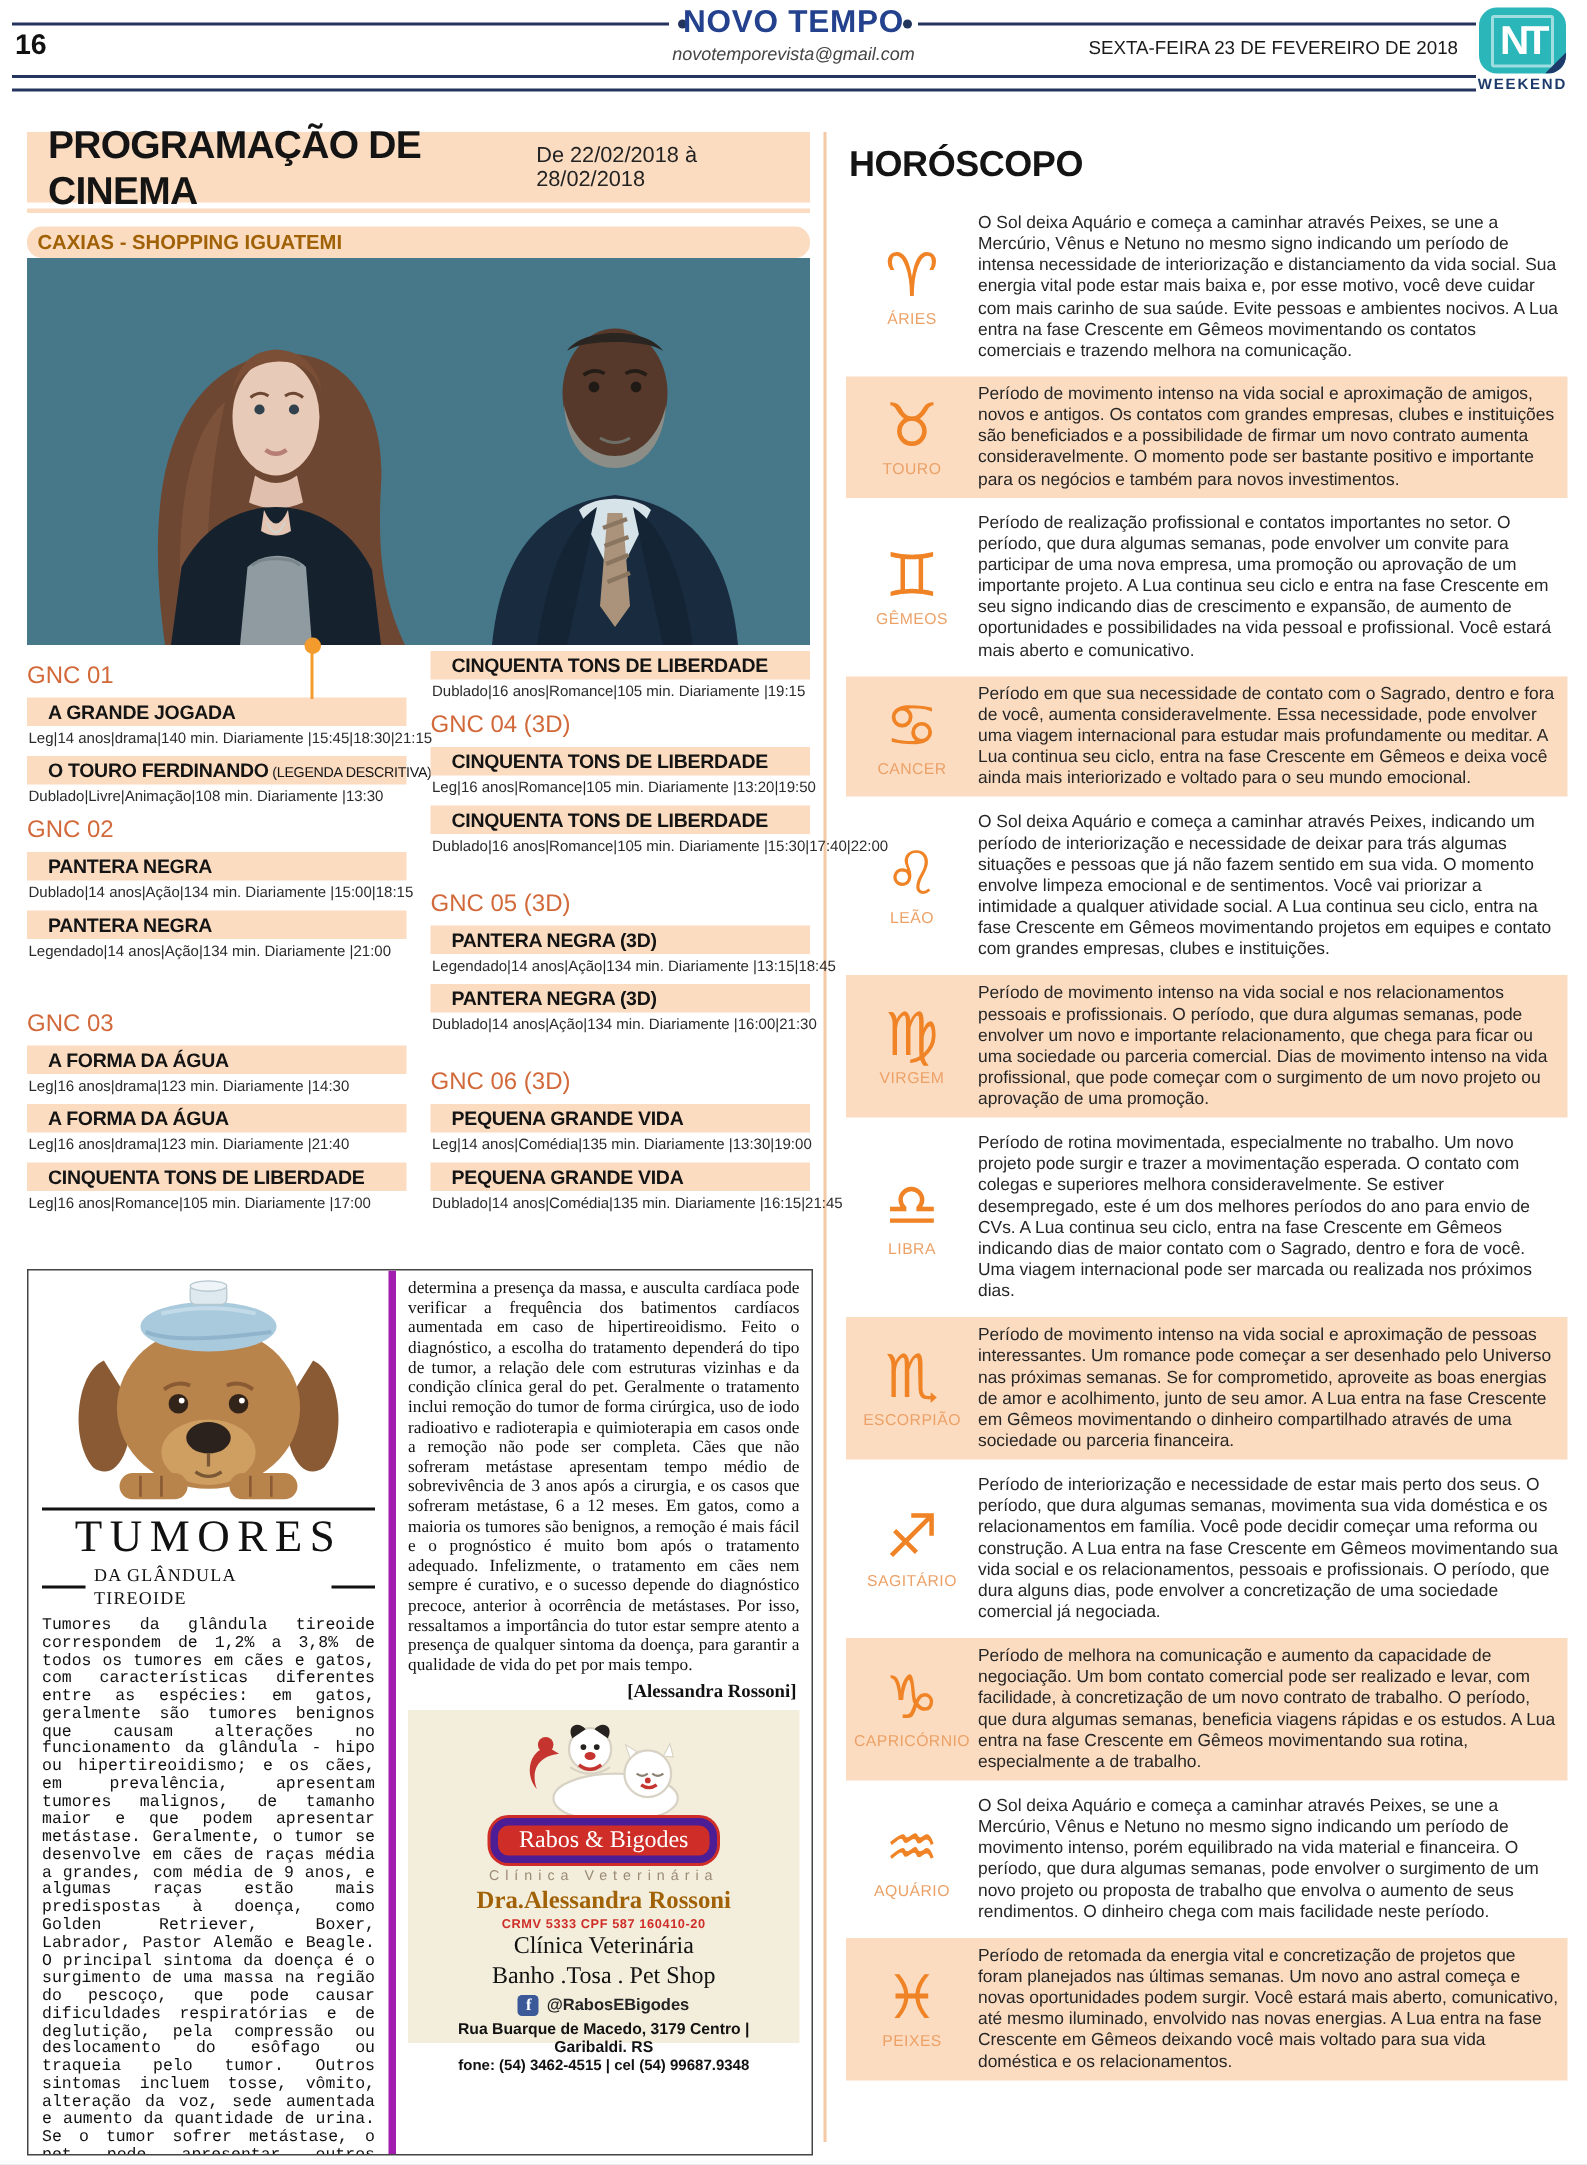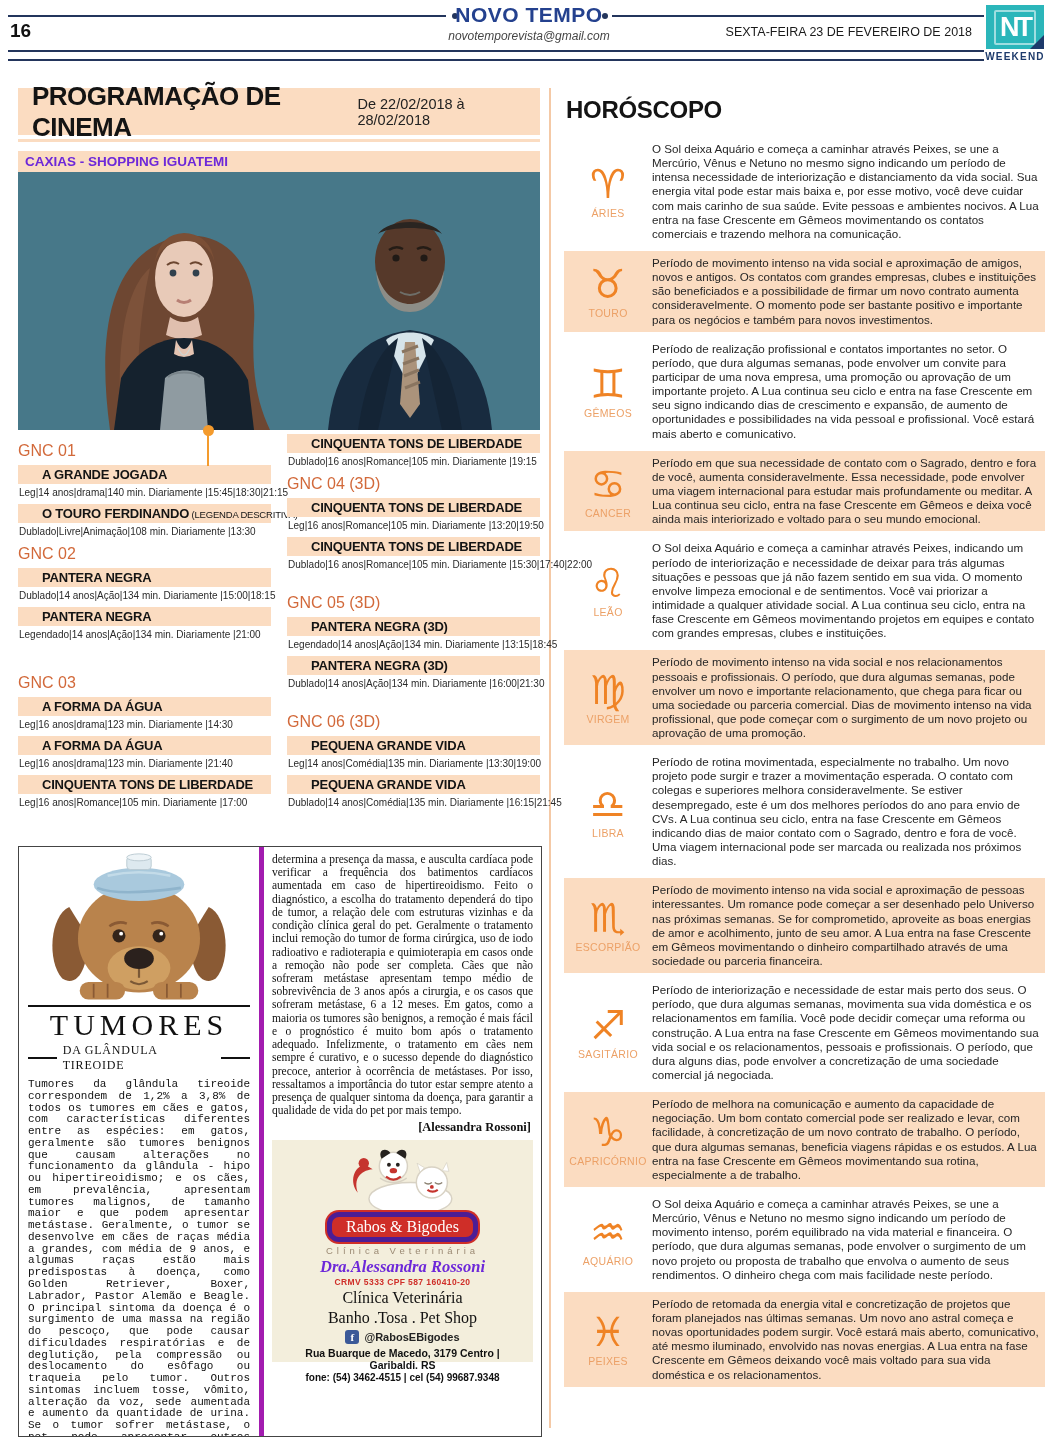--- a/index.html
+++ b/index.html
@@ -14,49 +14,49 @@
   .hdr-dot.l{left:452px;} .hdr-dot.r{left:602px;}
   .masthead{position:absolute;top:3px;left:379px;width:300px;text-align:center;
             font-size:21px;font-weight:bold;color:#24418e;letter-spacing:.5px;}
   .email{position:absolute;top:29px;left:379px;width:300px;text-align:center;
          font-style:italic;font-size:12px;color:#454545;}
   .page-num{position:absolute;top:20px;left:10px;font-size:19px;font-weight:bold;}
   .hdr-date{position:absolute;top:25px;right:86px;font-size:12.5px;color:#1a1a1a;}
   .hdr-double{position:absolute;top:50px;left:8px;width:976px;height:7px;
               border-top:2px solid #23355c;border-bottom:2px solid #23355c;}
   .logo{position:absolute;top:5px;right:14px;width:58px;height:44px;background:#2bb6ba;
-        border-radius:0;display:flex;align-items:center;justify-content:center;overflow:hidden;}
+        border-radius:12px;display:flex;align-items:center;justify-content:center;overflow:hidden;}
   .logo::after{content:"";position:absolute;right:0;bottom:0;width:0;height:0;
         border-left:14px solid transparent;border-bottom:14px solid #1d3a6b;}
   .logo-text{color:#ffffff;font-weight:bold;font-size:27px;letter-spacing:-3px;
         border:2px solid rgba(255,255,255,.55);padding:0 4px;border-radius:2px;}
   .logo-weekend{position:absolute;top:51px;right:11px;width:64px;text-align:center;
         font-size:10px;font-weight:bold;color:#1d3a6b;letter-spacing:1.2px;}
 
   
   .v-divider{position:absolute;left:549px;top:88px;width:2px;height:1340px;background:#f4c9a6;}
 
   
   #cinema{position:absolute;left:18px;top:88px;width:522px;}
   .cine-title-block{background:#fbdcc1;height:47px;display:flex;align-items:center;
         justify-content:space-between;padding:0 14px;box-sizing:border-box;}
   .cine-title{font-size:26px;font-weight:bold;letter-spacing:-.5px;color:#141414;}
   .cine-range{font-size:14.5px;color:#222;}
   .cine-rule{height:3px;background:#fbdcc1;margin-top:4px;}
   .venue-bar{margin-top:9px;background:#fbdcc1;height:21px;display:flex;align-items:center;
-        padding:0 7px;font-weight:bold;font-size:13.5px;color:#6d28d9;}
+        padding:0 7px;font-weight:bold;font-size:13.5px;color:#a16207;border-radius:10px;}
   .photo{display:block;width:522px;height:258px;}
   .listings-wrap{position:relative;padding-top:4px;}
   .pin{position:absolute;left:185px;top:-5px;width:11px;height:11px;border-radius:50%;background:#f49b2d;}
   .pin::after{content:"";position:absolute;left:4px;top:10px;width:2px;height:31px;background:#f49b2d;}
   .cine-cols{display:flex;gap:16px;}
   .cine-col{width:253px;}
   .room-label{color:#d2693a;font-size:16px;margin:8px 0 5px;}
   .movie{margin-bottom:2px;}
-  .movie-title{background:#fbdcc1;padding:2px 24px;font-weight:bold;font-size:13px;
+  .movie-title{background:#fbdcc1;padding:2px 14px;font-weight:bold;font-size:13px;
         color:#141414;letter-spacing:-.2px;white-space:nowrap;}
   .movie-note{font-weight:normal;font-size:9.5px;}
   .movie-details{font-size:10px;color:#2a2a2a;margin:3px 1px 6px;white-space:nowrap;}
 
   
   #horoscope{position:absolute;left:564px;top:96px;width:481px;}
   .h-title{font-size:24px;font-weight:bold;letter-spacing:-.3px;margin:0 0 13px 2px;color:#141414;}
   .sign-row{display:flex;margin-bottom:5px;}
   .sign-row.hl{background:#fbdcc1;}
   .sign-cell{flex:0 0 88px;display:flex;flex-direction:column;align-items:center;justify-content:center;padding:4px 0;}
@@ -82,21 +82,21 @@
   .byline{font-family:"Liberation Serif",serif;font-weight:bold;text-align:right;
         font-size:12.5px;margin:3px 2px 5px;}
 
   
   .ad{background:#f3eedc;height:222px;padding:4px 8px;box-sizing:border-box;text-align:center;}
   .ad-fig{display:block;width:150px;height:74px;margin:0 auto;}
   .ad-badge{display:inline-block;background:#cf2e28;color:#fff;font-family:"Liberation Serif",serif;
         font-size:16px;padding:1px 14px;border-radius:12px;border:5px solid #4c1d95;
         box-shadow:0 0 0 2px #cf2e28;margin-top:-12px;position:relative;}
   .ad-tag{color:#9b8a74;font-size:9.5px;letter-spacing:4px;margin-top:3px;}
-  .ad-doc{color:#6d28d9;font-family:"Liberation Serif",serif;font-weight:bold;font-size:16.5px;margin-top:1px;font-style:italic;}
+  .ad-doc{color:#a16207;font-family:"Liberation Serif",serif;font-weight:bold;font-size:16.5px;margin-top:1px;}
   .ad-reg{color:#cf2e28;font-weight:bold;font-size:8.5px;letter-spacing:.4px;}
   .ad-line{font-family:"Liberation Serif",serif;font-size:16px;margin-top:2px;color:#111;}
   .ad-fb{display:flex;align-items:center;justify-content:center;gap:5px;margin-top:3px;
         font-weight:bold;font-size:11px;color:#222;}
   .fb-ic{width:14px;height:14px;background:#3b5998;color:#fff;border-radius:3px;
         display:flex;align-items:center;justify-content:center;font-size:11px;
         font-family:"Liberation Serif",serif;font-weight:bold;}
   .ad-addr{font-size:10.5px;font-weight:bold;margin-top:3px;color:#111;}
   .ad-phone{font-size:10px;margin-top:1px;font-weight:bold;color:#111;}
 </style>

